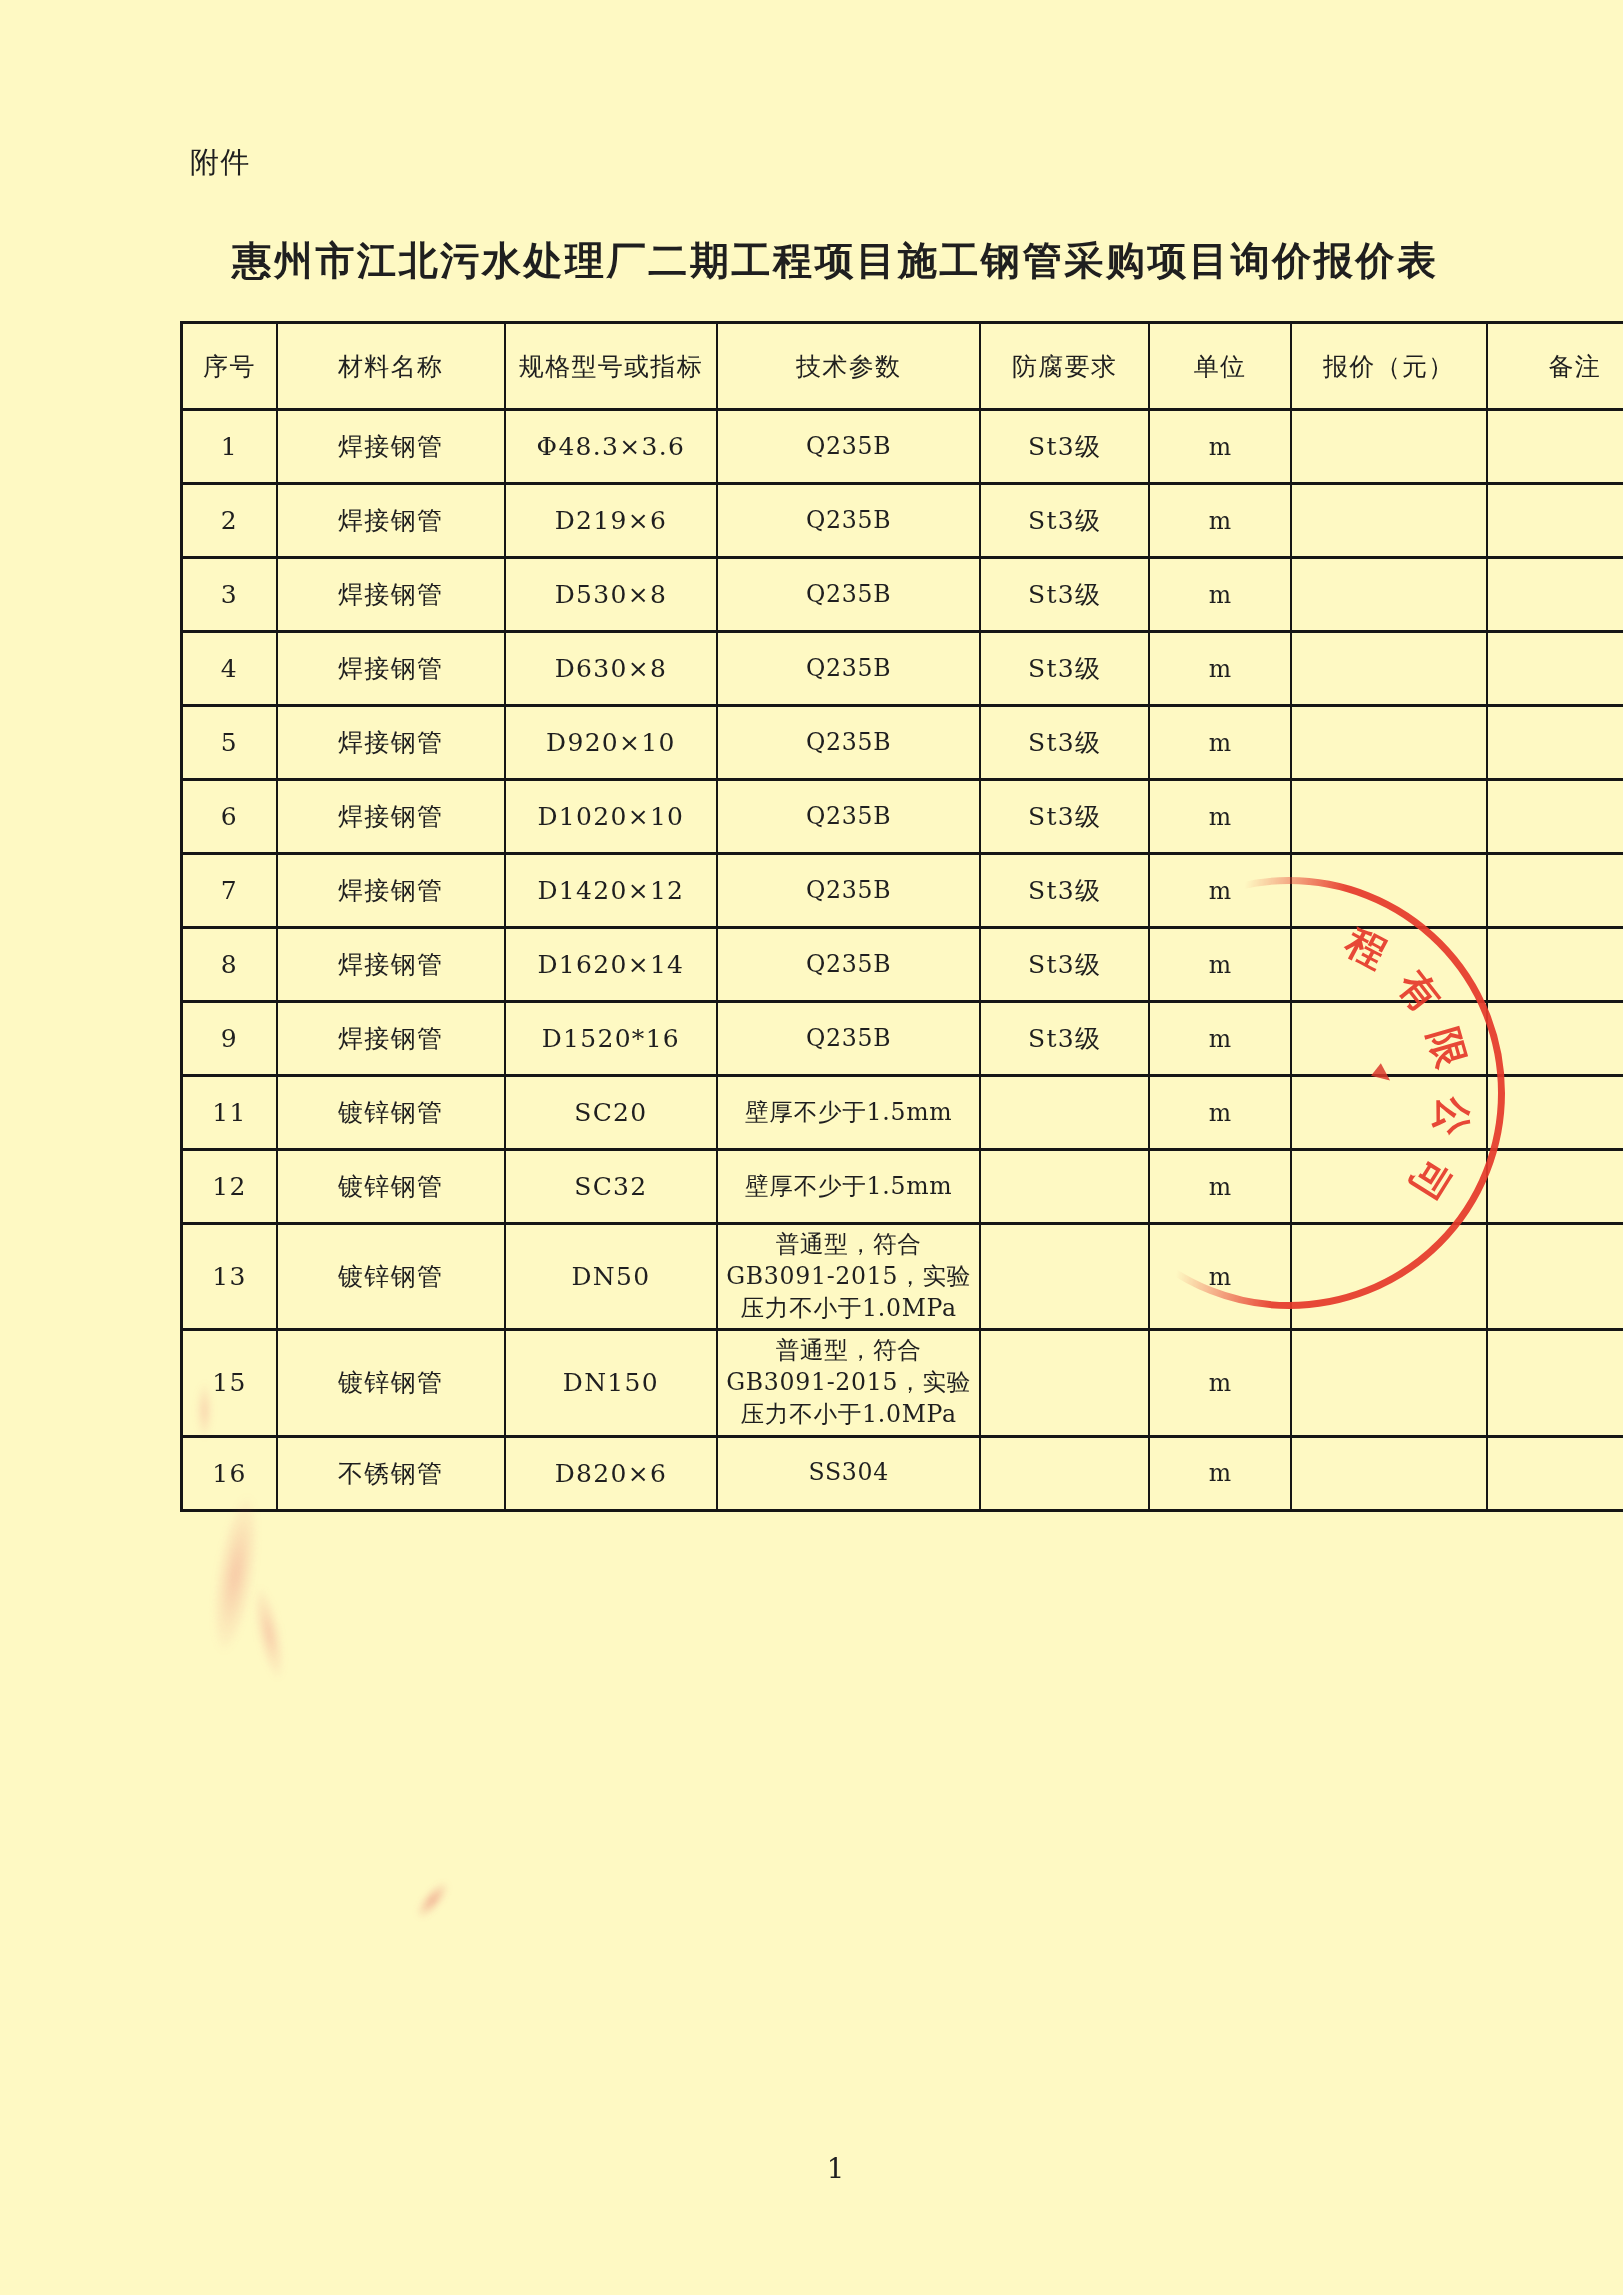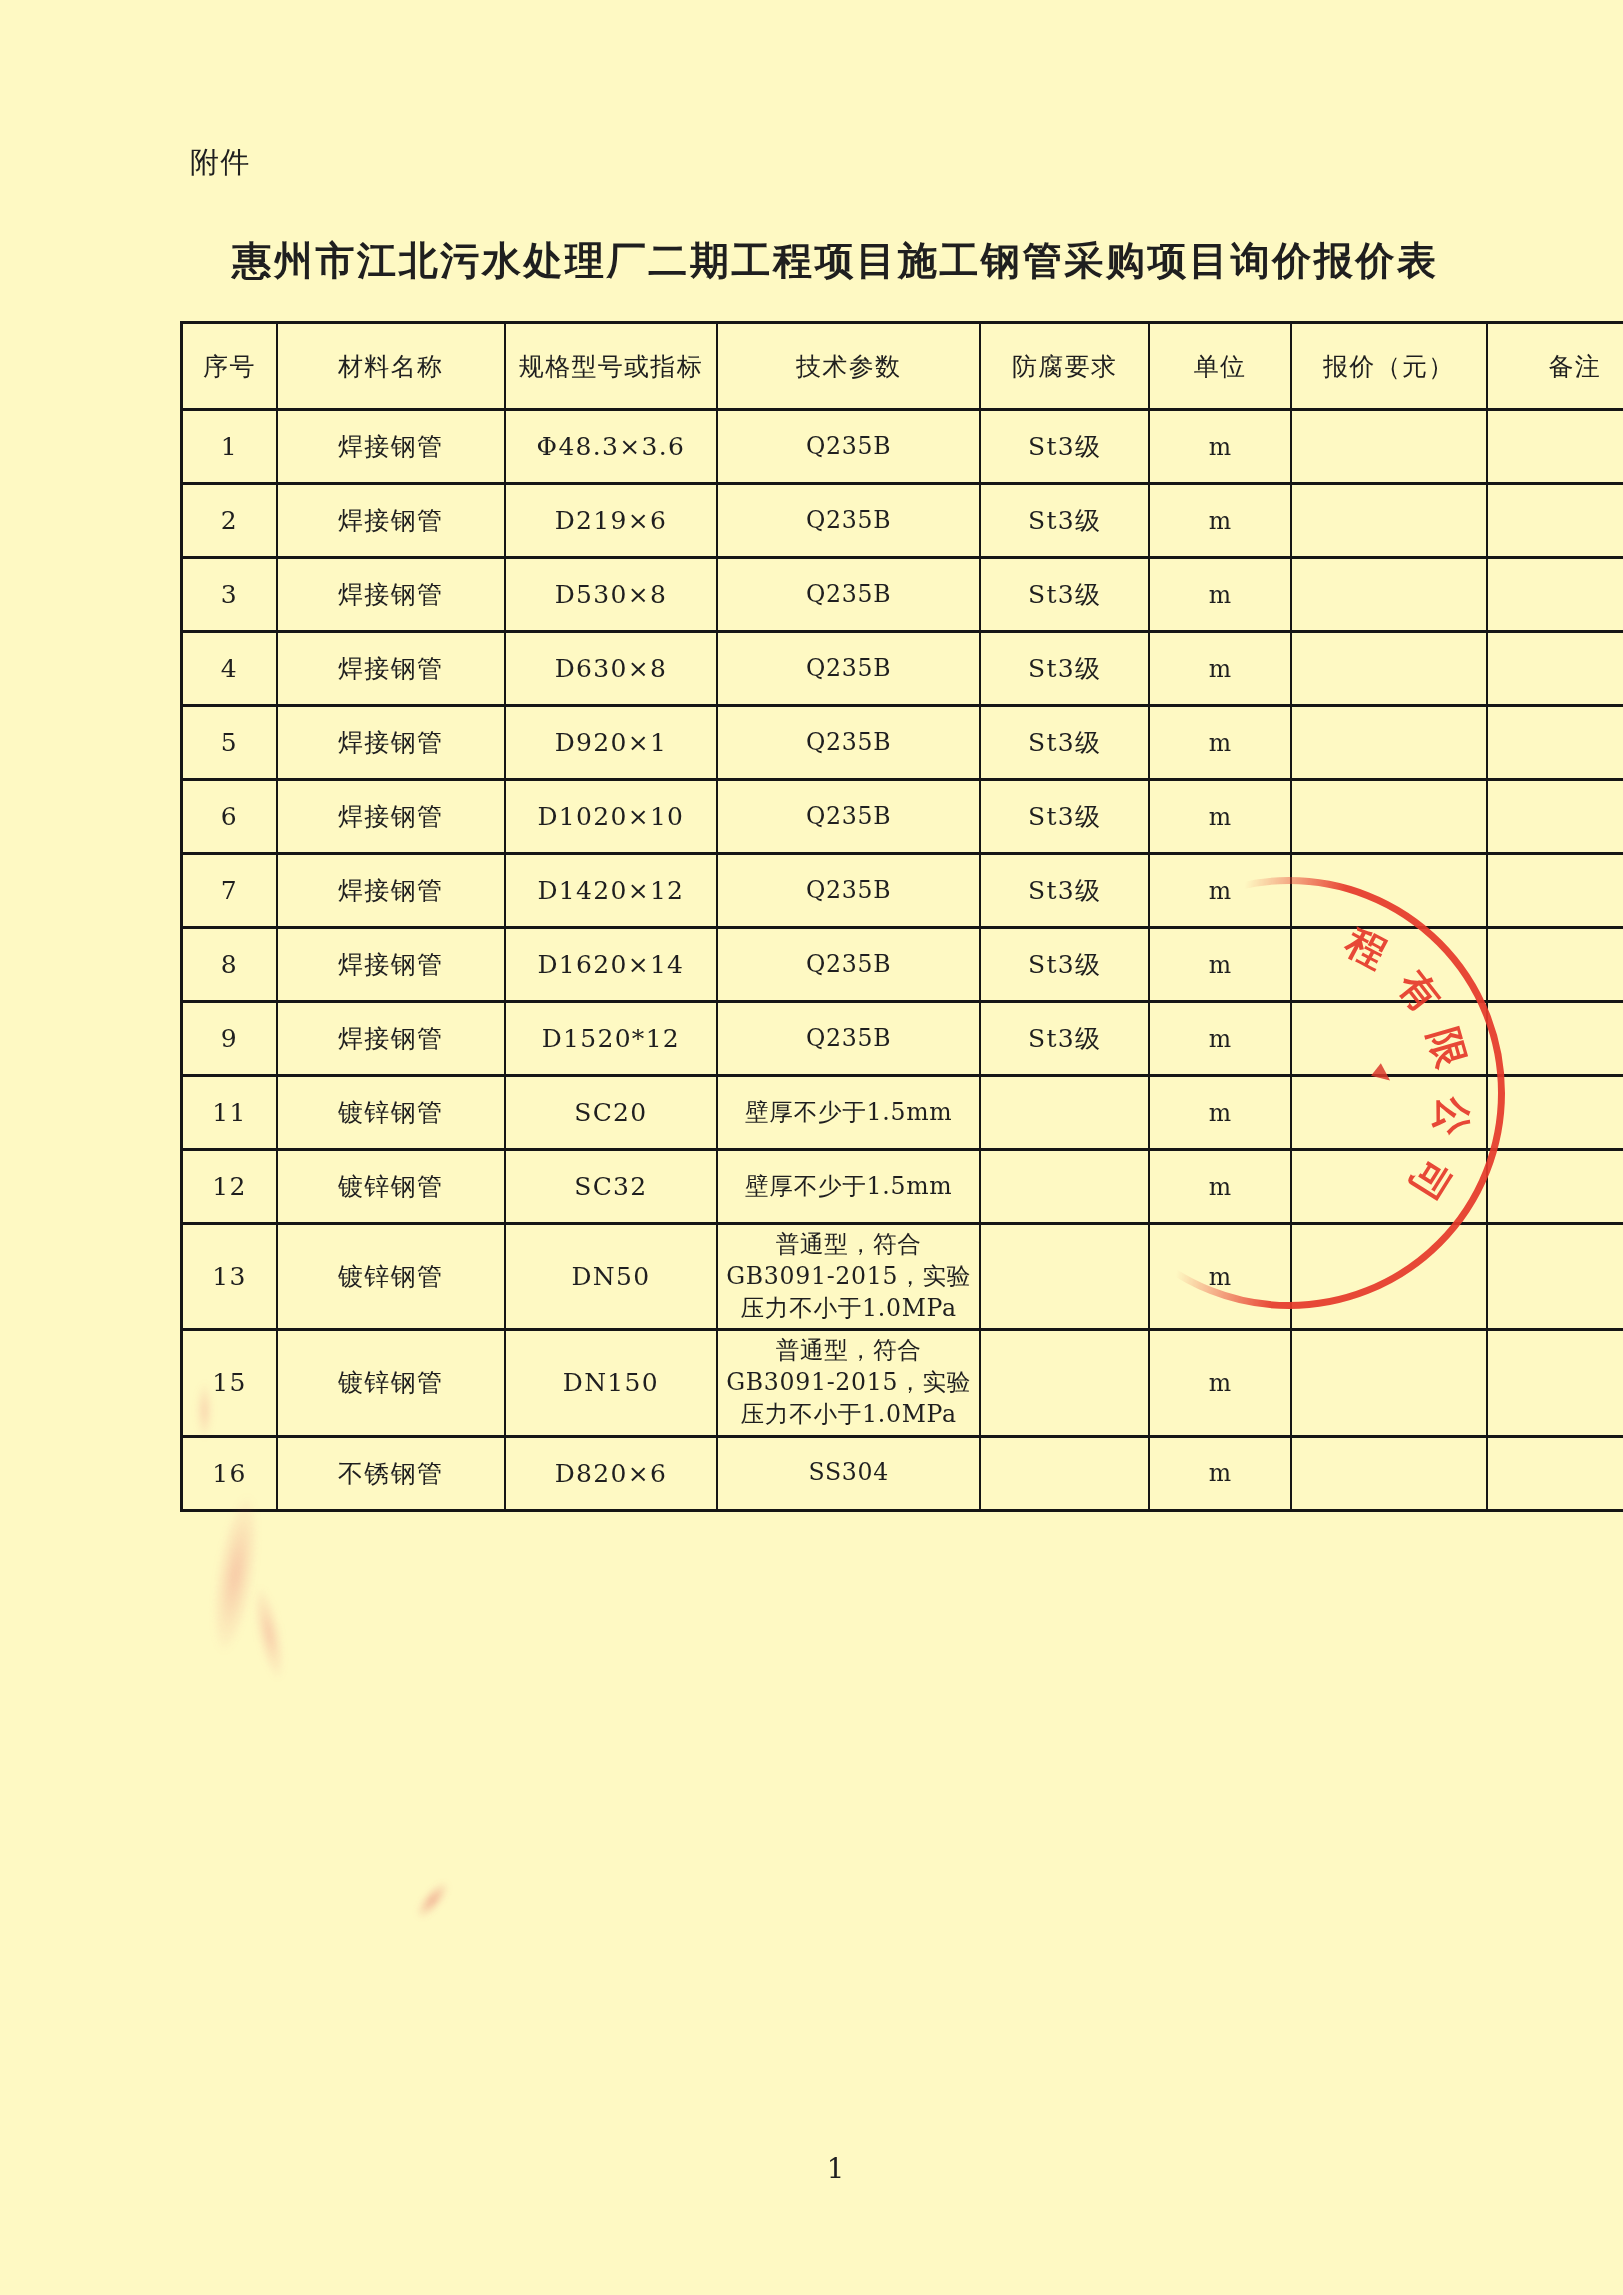--- a/index.html
+++ b/index.html
@@ -159,21 +159,21 @@
           <td class="cell-spec">D630×8</td>
           <td class="cell-tech">Q235B</td>
           <td class="cell-anticorrosion">St3级</td>
           <td class="cell-unit">m</td>
           <td class="cell-price"></td>
           <td class="cell-remark"></td>
         </tr>
         <tr>
           <td class="cell-seq">5</td>
           <td class="cell-material">焊接钢管</td>
-          <td class="cell-spec">D920×1</td>
+          <td class="cell-spec">D920×10</td>
           <td class="cell-tech">Q235B</td>
           <td class="cell-anticorrosion">St3级</td>
           <td class="cell-unit">m</td>
           <td class="cell-price"></td>
           <td class="cell-remark"></td>
         </tr>
         <tr>
           <td class="cell-seq">6</td>
           <td class="cell-material">焊接钢管</td>
           <td class="cell-spec">D1020×10</td>
@@ -199,21 +199,21 @@
           <td class="cell-spec">D1620×14</td>
           <td class="cell-tech">Q235B</td>
           <td class="cell-anticorrosion">St3级</td>
           <td class="cell-unit">m</td>
           <td class="cell-price"></td>
           <td class="cell-remark"></td>
         </tr>
         <tr>
           <td class="cell-seq">9</td>
           <td class="cell-material">焊接钢管</td>
-          <td class="cell-spec">D1520*12</td>
+          <td class="cell-spec">D1520*16</td>
           <td class="cell-tech">Q235B</td>
           <td class="cell-anticorrosion">St3级</td>
           <td class="cell-unit">m</td>
           <td class="cell-price"></td>
           <td class="cell-remark"></td>
         </tr>
         <tr>
           <td class="cell-seq">11</td>
           <td class="cell-material">镀锌钢管</td>
           <td class="cell-spec">SC20</td>

